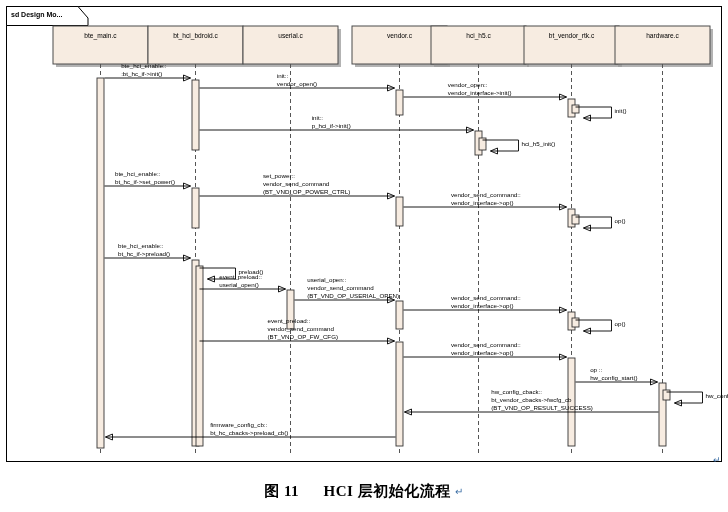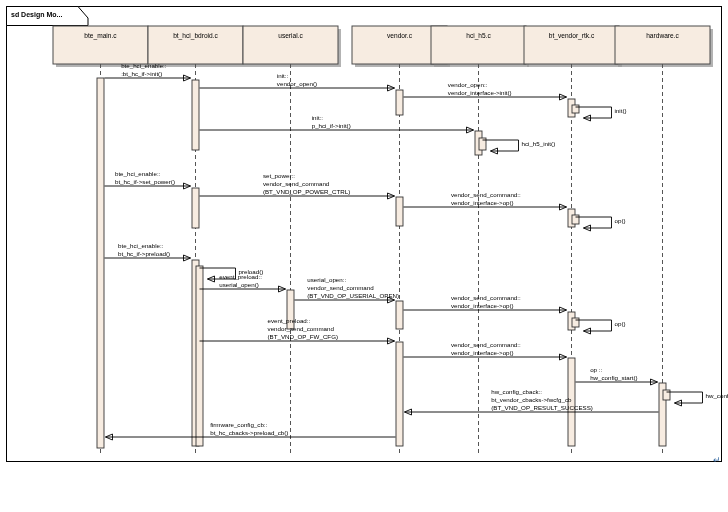--- a/index.html
+++ b/index.html
@@ -314,14 +314,20 @@
           <line class="msg-line" x1="395.5" y1="437" x2="105.5" y2="437"></line>
           <path class="msg-line" d="M105.5 437 l7 -3 v6 z" fill="#000"></path>
           <text class="msg-text" x="210.2" y="427">firmware_config_cb::</text>
           <text class="msg-text" x="210.2" y="435">bt_hc_cbacks-&gt;preload_cb()</text>
         </g>
       </g>
   </svg>
 
   <div class="frame-pilcrow">↵</div>
 
+  <div class="caption">
+    <span class="cap-num">图 11</span>
+    <span class="cap-gap"></span>
+    <span>HCI 层初始化流程</span>
+    <span class="cap-pilcrow">↵</span>
+  </div>
 
 </div>
 
 </body></html>

